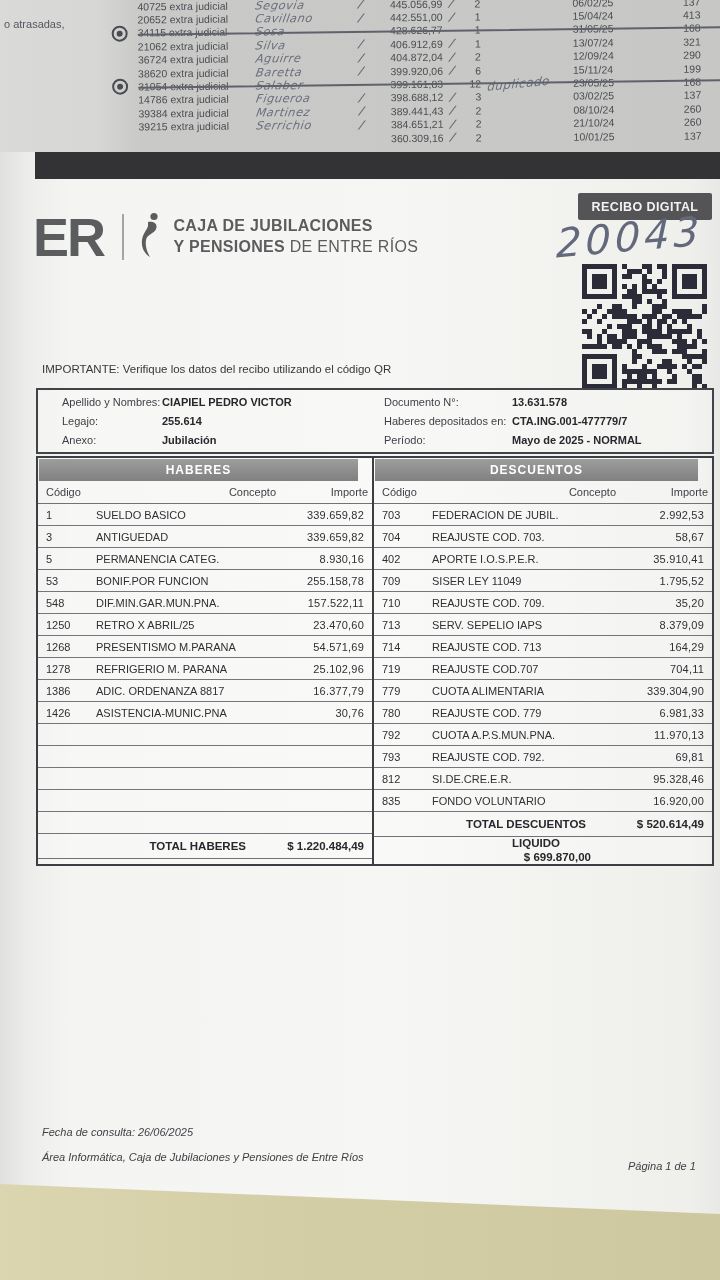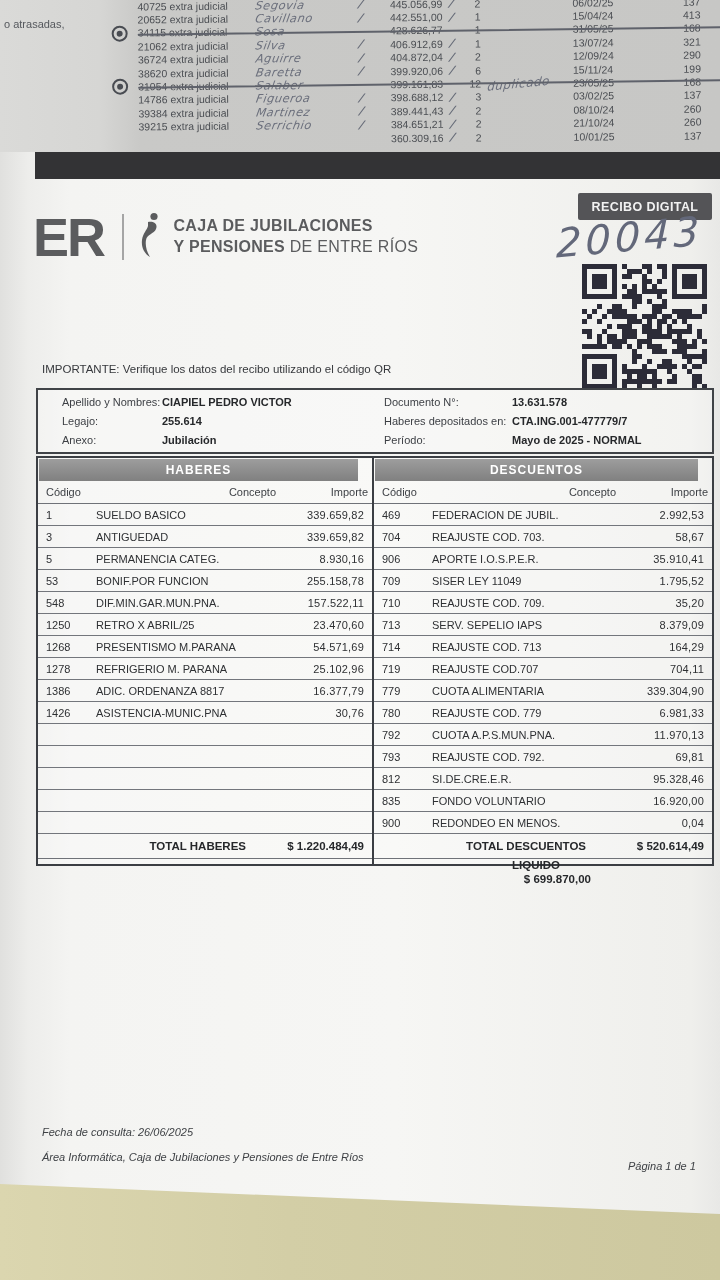--- a/index.html
+++ b/index.html
@@ -403,33 +403,33 @@
       <div class="panel right">
         <div class="gray-head">DESCUENTOS</div>
         <div class="sub-head">
           <span class="c-code">Código</span>
           <span class="c-concept">Concepto</span>
           <span class="c-amt">Importe</span>
         </div>
         <div>
 
             <div class="prow">
-              <span class="c-code">469</span>
+              <span class="c-code">703</span>
               <span class="c-concept">FEDERACION DE JUBIL.</span>
               <span class="c-amt">2.992,53</span>
             </div>
 
             <div class="prow">
               <span class="c-code">704</span>
               <span class="c-concept">REAJUSTE COD. 703.</span>
               <span class="c-amt">58,67</span>
             </div>
 
             <div class="prow">
-              <span class="c-code">906</span>
+              <span class="c-code">402</span>
               <span class="c-concept">APORTE I.O.S.P.E.R.</span>
               <span class="c-amt">35.910,41</span>
             </div>
 
             <div class="prow">
               <span class="c-code">709</span>
               <span class="c-concept">SISER LEY 11049</span>
               <span class="c-amt">1.795,52</span>
             </div>
 
@@ -486,25 +486,20 @@
               <span class="c-concept">SI.DE.CRE.E.R.</span>
               <span class="c-amt">95.328,46</span>
             </div>
 
             <div class="prow">
               <span class="c-code">835</span>
               <span class="c-concept">FONDO VOLUNTARIO</span>
               <span class="c-amt">16.920,00</span>
             </div>
 
-            <div class="prow">
-              <span class="c-code">900</span>
-              <span class="c-concept">REDONDEO EN MENOS.</span>
-              <span class="c-amt">0,04</span>
-            </div>
           </div>
         <div class="total-row">
           <span class="lab">TOTAL DESCUENTOS</span>
           <span class="val">$ 520.614,49</span>
         </div>
         <div class="liq-row">
           <span class="lab">LIQUIDO</span>
           <span class="val">$ 699.870,00</span>
         </div>
       </div>

